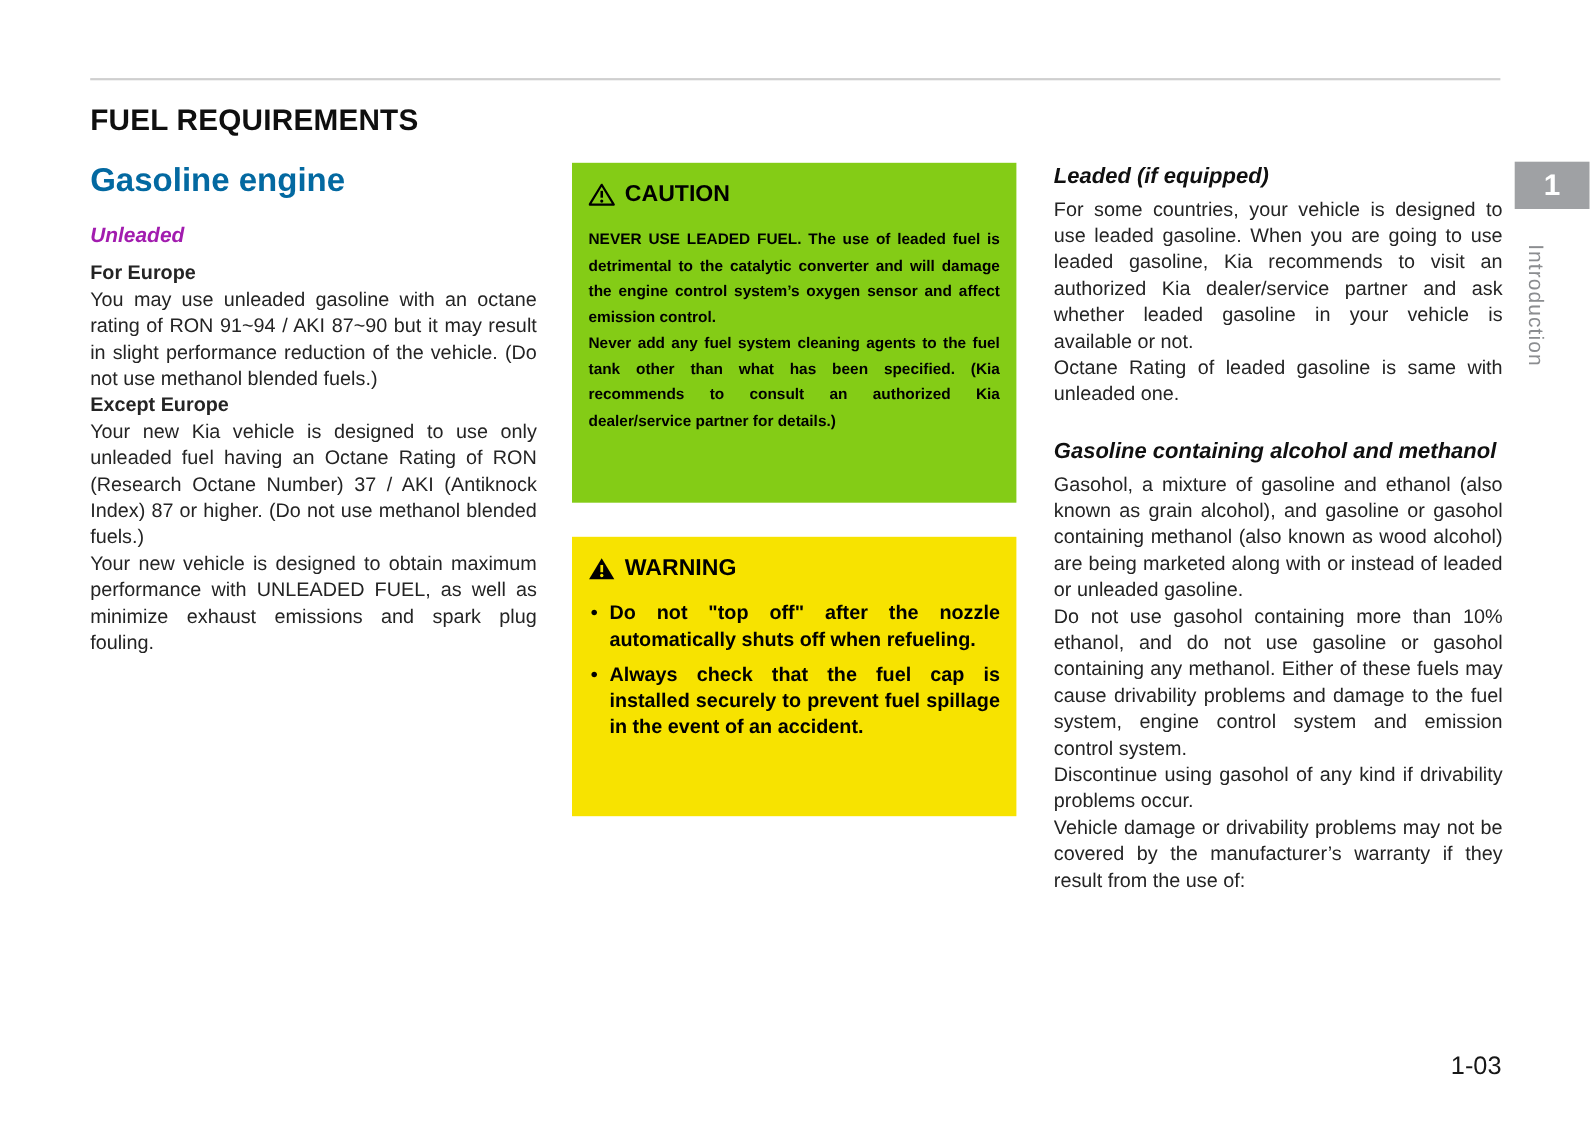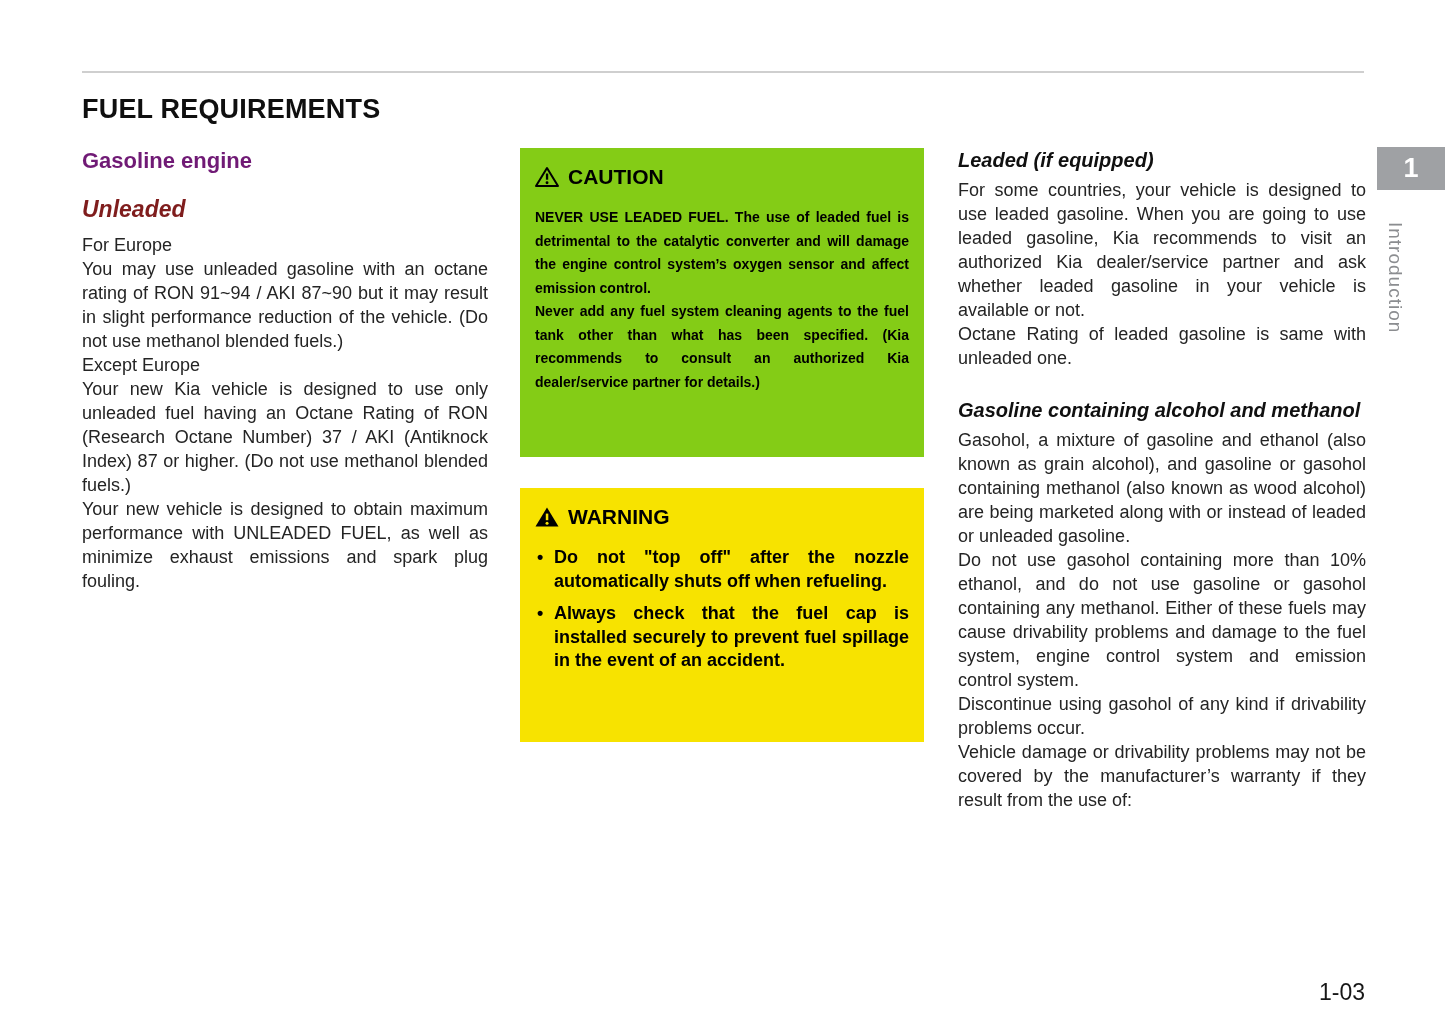--- a/index.html
+++ b/index.html
@@ -23,33 +23,33 @@
   }
 
   .col { position:absolute; top:148px; }
   .col-left  { left:82px;  width:406px; }
   .col-mid   { left:520px; width:404px; }
   .col-right { left:958px; width:408px; }
 
   .col p { font-size:18px; line-height:24px; text-align:justify; color:#242424; }
 
   .h-section {
-    font-size:22px; font-weight:700; color:#701a75; margin:0 0 22px 0;
+    font-size:30px; font-weight:700; color:#0369a1; margin:0 0 22px 0;
   }
   .h-sub {
-    font-size:23px; font-weight:700; font-style:italic; color:#7f1d1d;
+    font-size:19px; font-weight:700; font-style:italic; color:#a21caf;
     margin:0 0 10px 0;
   }
   .h-italic {
     font-size:20px; font-weight:700; font-style:italic; color:#101010;
     line-height:25px; margin:0 0 5px 0; text-align:justify;
   }
   .h-gap { margin-top:28px; }
 
-  .plain-label { font-size:18px; line-height:24px; }
+  .plain-label { font-size:18px; line-height:24px;font-weight:bold; }
 
   .box { padding:17px 15px 20px 15px; }
   .caution-box { background:#84cc16; min-height:309px; }
   .warning-box { background:#f7e300; min-height:254px; margin-top:31px; }
 
   .box-title {
     display:flex; align-items:center; gap:9px;
     font-size:21px; font-weight:700; color:#000;
     margin-bottom:17px;
   }
@@ -76,21 +76,21 @@
     display:flex; align-items:center; justify-content:center;
     font-size:27px; font-weight:700;
   }
   .chapter-name {
     position:absolute; left:1384px; top:222px;
     writing-mode:vertical-rl;
     font-size:19px; color:#8b8d90; letter-spacing:1px;
   }
   .page-number {
     position:absolute; left:1215px; top:955px; width:150px;
-    text-align:right; font-size:23px; color:#171717;margin-top:24px;
+    text-align:right; font-size:23px; color:#171717;
   }
 </style>
 </head>
 <body>
 
 <div class="page">
 
   <div class="top-rule"></div>
 
   <h1 class="title">FUEL REQUIREMENTS</h1>

